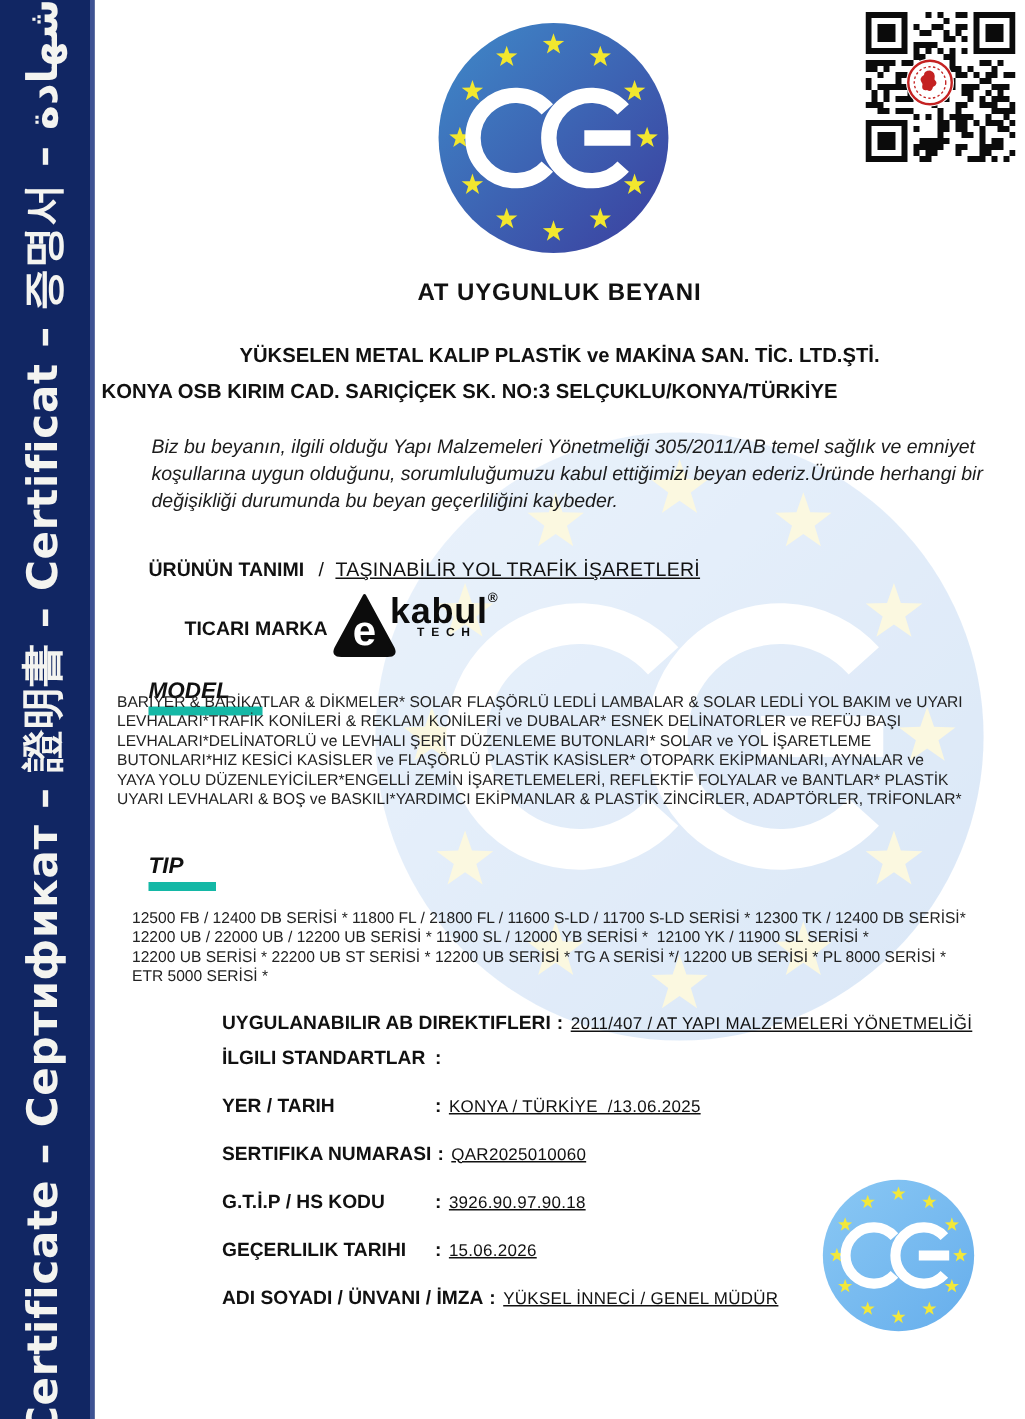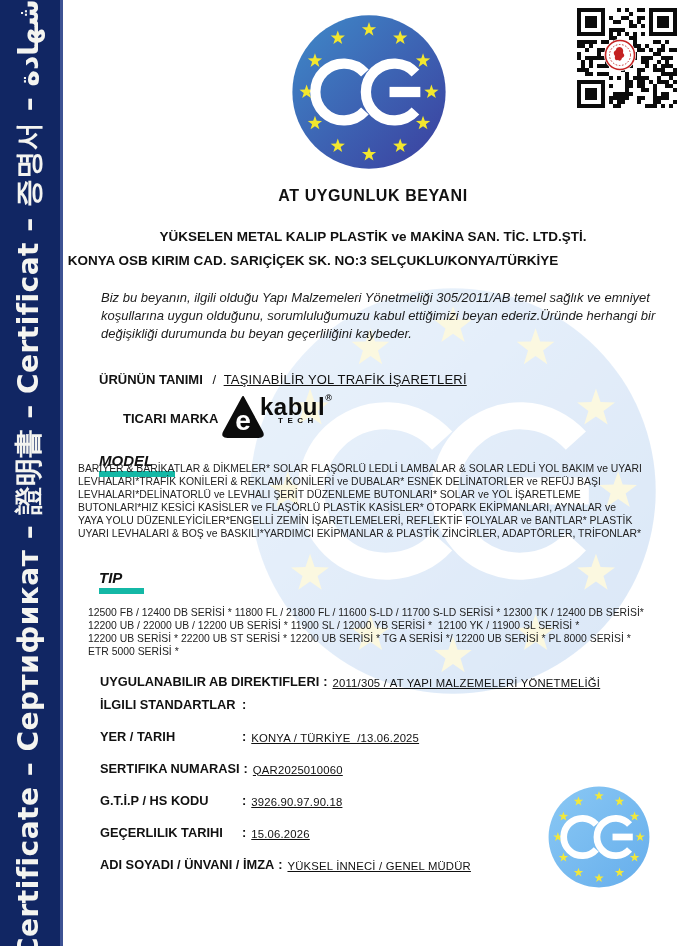--- a/index.html
+++ b/index.html
@@ -36,21 +36,21 @@
   .brand-name{font-size:24px;font-weight:bold;letter-spacing:0.5px;color:#0c0c0c;}
   .brand-reg{font-size:9px;vertical-align:14px;font-weight:bold;}
   .brand-sub{display:block;font-size:8px;font-weight:bold;letter-spacing:4.5px;text-align:right;
              margin-top:-2px;padding-right:14px;color:#0c0c0c;}
   .sec-heading{font-size:15px;font-weight:bold;border-bottom:6px solid #14b8a6;padding:0 22px 2px 0;font-style:italic;}
   .model-h{top:452px;left:99px;}
   .model-t{top:462px;left:78px;width:600px;font-size:10.4px;line-height:13px;white-space:pre-wrap;color:#222;}
   .tip-h{top:569px;left:99px;}
   .tip-t{top:606px;left:88px;width:595px;font-size:10.4px;line-height:13px;white-space:pre-wrap;color:#222;}
   .fields{top:674px;left:100px;width:560px;}
-  .field-row{display:flex;align-items:center;margin-bottom:17px;font-size:12.8px;}
+  .field-row{display:flex;align-items:center;margin-bottom:17px;font-size:12.8px;margin-left:48px;}
   .field-row.tight{margin-bottom:8px;}
   .field-label{font-weight:bold;min-width:138px;padding-right:4px;white-space:pre;}
   .field-colon{font-weight:bold;padding-right:5px;}
   .field-value{font-size:11.3px;text-decoration:underline;padding-top:2px;letter-spacing:0.2px;white-space:pre;}
 </style>
 </head>
 <body>
 
 <div class="page">
 
@@ -156,21 +156,21 @@
   <div class="blk sec-heading tip-h">TIP</div>
   <div class="blk tip-t">12500 FB / 12400 DB SERİSİ * 11800 FL / 21800 FL / 11600 S-LD / 11700 S-LD SERİSİ * 12300 TK / 12400 DB SERİSİ*
 12200 UB / 22000 UB / 12200 UB SERİSİ * 11900 SL / 12000 YB SERİSİ *  12100 YK / 11900 SL SERİSİ *
 12200 UB SERİSİ * 22200 UB ST SERİSİ * 12200 UB SERİSİ * TG A SERİSİ */ 12200 UB SERİSİ * PL 8000 SERİSİ *
 ETR 5000 SERİSİ *</div>
 
   <div class="blk fields">
     <div class="field-row tight">
       <span class="field-label">UYGULANABILIR AB DIREKTIFLERI</span>
       <span class="field-colon">:</span>
-      <span class="field-value">2011/305 / AT YAPI MALZEMELERİ YÖNETMELİĞİ</span>
+      <span class="field-value">2011/407 / AT YAPI MALZEMELERİ YÖNETMELİĞİ</span>
     </div>
     <div class="field-row">
       <span class="field-label">İLGILI STANDARTLAR</span>
       <span class="field-colon">:</span>
     </div>
     <div class="field-row">
       <span class="field-label">YER / TARIH</span>
       <span class="field-colon">:</span>
       <span class="field-value">KONYA / TÜRKİYE  /13.06.2025</span>
     </div>

